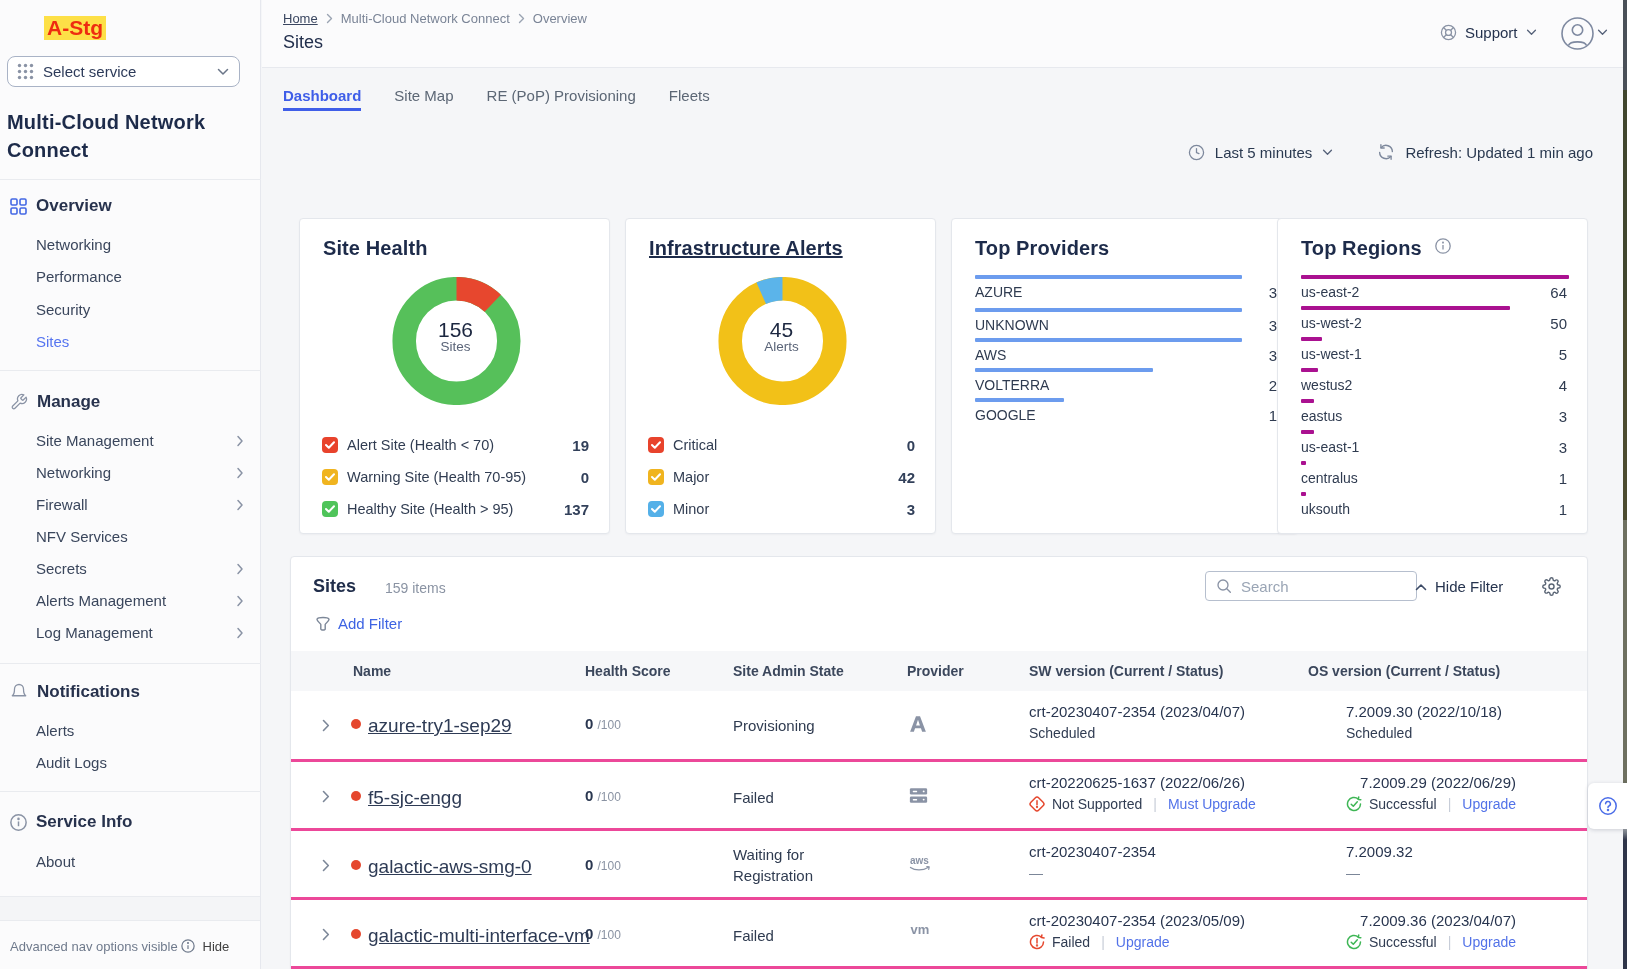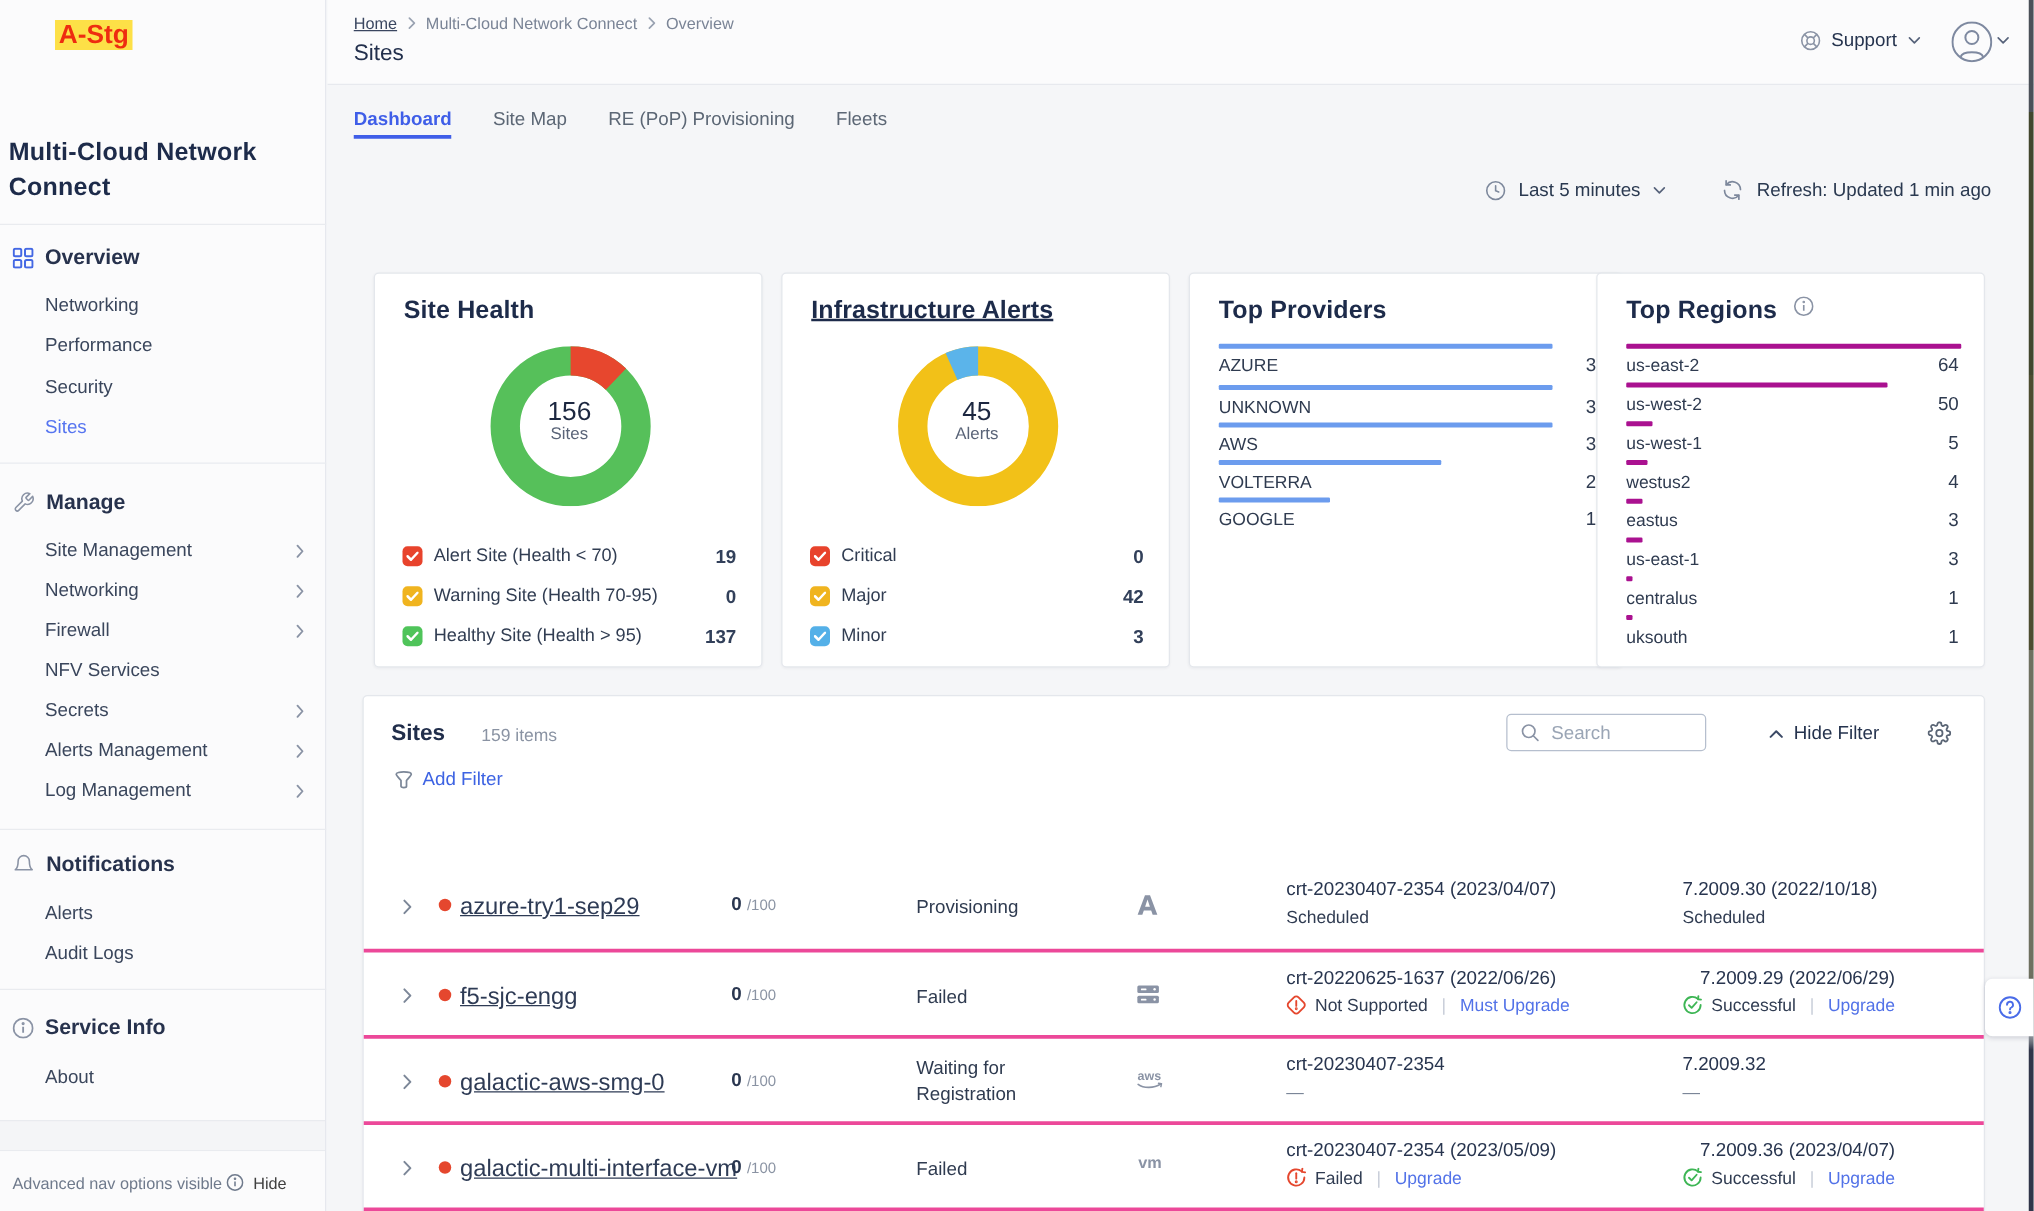--- a/index.html
+++ b/index.html
@@ -60,21 +60,21 @@
 .legrow .val { margin-left:auto; font-size:15px; font-weight:bold; color:#32405a; }
 .bars { position:absolute; left:23px; right:20px; top:56px; }
 .brow .bar { position:absolute; height:4px; border-radius:1px; }
 .brow .blab { position:absolute; font-size:14px; color:#2f3b50; }
 .brow .bval { position:absolute; right:0; font-size:15px; color:#2f3b50; }
 
 
 .tcard { position:absolute; left:290px; top:556px; width:1298px; height:413px; background:#fff; border:1px solid #e4e7ec; border-radius:4px 4px 0 0; box-shadow:0 1px 2px rgba(20,30,60,.04); }
 .t-title { position:absolute; left:22px; top:19px; font-size:18px; font-weight:600; color:#212e4b; }
 .t-items { position:absolute; left:94px; top:23px; font-size:14px; color:#8a93a3; }
-.searchbox { position:absolute; left:914px; top:14px; width:160px; height:30px; border:1px solid #b6bfce; border-radius:4px; background:#fff; display:flex; align-items:center; }
+.searchbox { position:absolute; left:914px; top:14px; width:212px; height:30px; border:1px solid #b6bfce; border-radius:4px; background:#fff; display:flex; align-items:center; }
 .searchbox .ph { margin-left:9px; font-size:15px; color:#9aa5b5; }
 .hidef { position:absolute; left:1124px; top:21px; display:flex; align-items:center; gap:8px; font-size:15px; font-weight:500; color:#25334e; }
 .gear { position:absolute; left:1251px; top:20px; }
 .addf { position:absolute; left:24px; top:58px; display:flex; align-items:center; gap:7px; font-size:15px; color:#3d63e3; }
 .thead { position:absolute; left:0; top:94px; width:1296px; height:40px; background:#f6f7f9; font-size:14px; font-weight:bold; color:#3b475c; }
 .thead span { position:absolute; top:12px; }
 .trow { position:absolute; left:0; width:1296px; border-top:3px solid #ec4899; }
 .rowchev { position:absolute; left:31px; }
 .rdot { position:absolute; left:60px; width:10px; height:10px; border-radius:50%; background:#e5472e; }
 .sname { position:absolute; left:77px; font-size:19px; color:#2e3b55; text-decoration:underline; }
@@ -94,20 +94,37 @@
 
 
 .rstrip { position:absolute; left:1623px; top:0; width:4px; height:969px; }
 .helpbtn { position:absolute; left:1588px; top:783px; width:39px; height:46px; background:#fff; border-radius:6px 0 0 6px; box-shadow:0 1px 4px rgba(20,30,60,.18); display:flex; align-items:center; justify-content:center; }
 </style>
 </head>
 <body>
 
 <div class="sidebar">
   <div class="logo">A-Stg</div>
+  <div class="selbox">
+    <svg class="grid9" width="17" height="17" viewBox="0 0 17 17" fill="#8a93a5">
+        <circle cx="2.5" cy="2.5" r="1.7"></circle>
+        <circle cx="8.5" cy="2.5" r="1.7"></circle>
+        <circle cx="14.5" cy="2.5" r="1.7"></circle>
+        <circle cx="2.5" cy="8.5" r="1.7"></circle>
+        <circle cx="8.5" cy="8.5" r="1.7"></circle>
+        <circle cx="14.5" cy="8.5" r="1.7"></circle>
+        <circle cx="2.5" cy="14.5" r="1.7"></circle>
+        <circle cx="8.5" cy="14.5" r="1.7"></circle>
+        <circle cx="14.5" cy="14.5" r="1.7"></circle>
+      </svg>
+    <span class="lbl">Select service</span>
+    <svg class="chev" width="12" height="8" viewBox="0 0 12 8" fill="none" stroke="#6b7689" stroke-width="1.5" stroke-linecap="round" stroke-linejoin="round">
+        <polyline points="1.5,1.5 6,6 10.5,1.5"></polyline>
+      </svg>
+  </div>
   <div class="mcn">Multi-Cloud Network Connect</div>
   <div class="sdiv" style="top:179px"></div>
 
   <div class="navhead" style="position:absolute; top:190px; left:0;">
     <svg width="17" height="17" viewBox="0 0 17 17" fill="none" stroke="#4468e4" stroke-width="1.6">
         <rect x="1" y="1" width="6" height="6" rx="1.2"></rect>
         <rect x="10" y="1" width="6" height="6" rx="1.2"></rect>
         <rect x="1" y="10" width="6" height="6" rx="1.2"></rect>
         <rect x="10" y="10" width="6" height="6" rx="1.2"></rect>
       </svg>
@@ -434,20 +451,28 @@
       <svg width="19" height="19" viewBox="0 0 24 24" fill="none" stroke="#5a6575" stroke-width="1.8" stroke-linecap="round" stroke-linejoin="round">
         <circle cx="12" cy="12" r="3.2"></circle>
         <path d="M19.4 15a1.7 1.7 0 0 0 .34 1.87l.06.06a2 2 0 1 1-2.83 2.83l-.06-.06a1.7 1.7 0 0 0-1.87-.34 1.7 1.7 0 0 0-1 1.55V21a2 2 0 1 1-4 0v-.09A1.7 1.7 0 0 0 8.9 19.4a1.7 1.7 0 0 0-1.87.34l-.06.06a2 2 0 1 1-2.83-2.83l.06-.06a1.7 1.7 0 0 0 .34-1.87 1.7 1.7 0 0 0-1.55-1H3a2 2 0 1 1 0-4h.09A1.7 1.7 0 0 0 4.6 8.9a1.7 1.7 0 0 0-.34-1.87l-.06-.06a2 2 0 1 1 2.83-2.83l.06.06a1.7 1.7 0 0 0 1.87.34H9a1.7 1.7 0 0 0 1-1.55V3a2 2 0 1 1 4 0v.09a1.7 1.7 0 0 0 1 1.55 1.7 1.7 0 0 0 1.87-.34l.06-.06a2 2 0 1 1 2.83 2.83l-.06.06a1.7 1.7 0 0 0-.34 1.87V9a1.7 1.7 0 0 0 1.55 1H21a2 2 0 1 1 0 4h-.09a1.7 1.7 0 0 0-1.55 1z"></path>
       </svg>
     </div>
   <div class="addf">
     <svg width="16" height="16" viewBox="0 0 16 16" fill="none" stroke="#7c8798" stroke-width="1.4" stroke-linejoin="round">
         <path d="M2 3.4 C2 2.2 4.7 1.5 8 1.5 C11.3 1.5 14 2.2 14 3.4 C14 4.2 12.6 5.6 10.2 8.4 V13 C10.2 14.4 5.8 14.4 5.8 13 V8.4 C3.4 5.6 2 4.2 2 3.4 Z"></path>
       </svg>
     <span>Add Filter</span>
+  </div>
+  <div class="thead">
+    <span style="left:62px">Name</span>
+    <span style="left:294px">Health Score</span>
+    <span style="left:442px">Site Admin State</span>
+    <span style="left:616px">Provider</span>
+    <span style="left:738px">SW version (Current / Status)</span>
+    <span style="left:1017px">OS version (Current / Status)</span>
   </div>
 
   <div class="trow" style="top:134px; height:68px; border-top:none;">
     <svg class="rowchev" style="top:28px" width="8" height="13" viewBox="0 0 8 13" fill="none" stroke="#7c8798" stroke-width="1.6" stroke-linecap="round" stroke-linejoin="round">
         <polyline points="1.5,1.5 6.3,6.5 1.5,11.5"></polyline>
       </svg>
     <div class="rdot" style="top:28px"></div>
     <div class="sname" style="top:24px">azure-try1-sep29</div>
     <div class="hsc" style="top:24px"><b>0</b> <span>/100</span></div>
     <div class="admst" style="top:24px">Provisioning</div>

